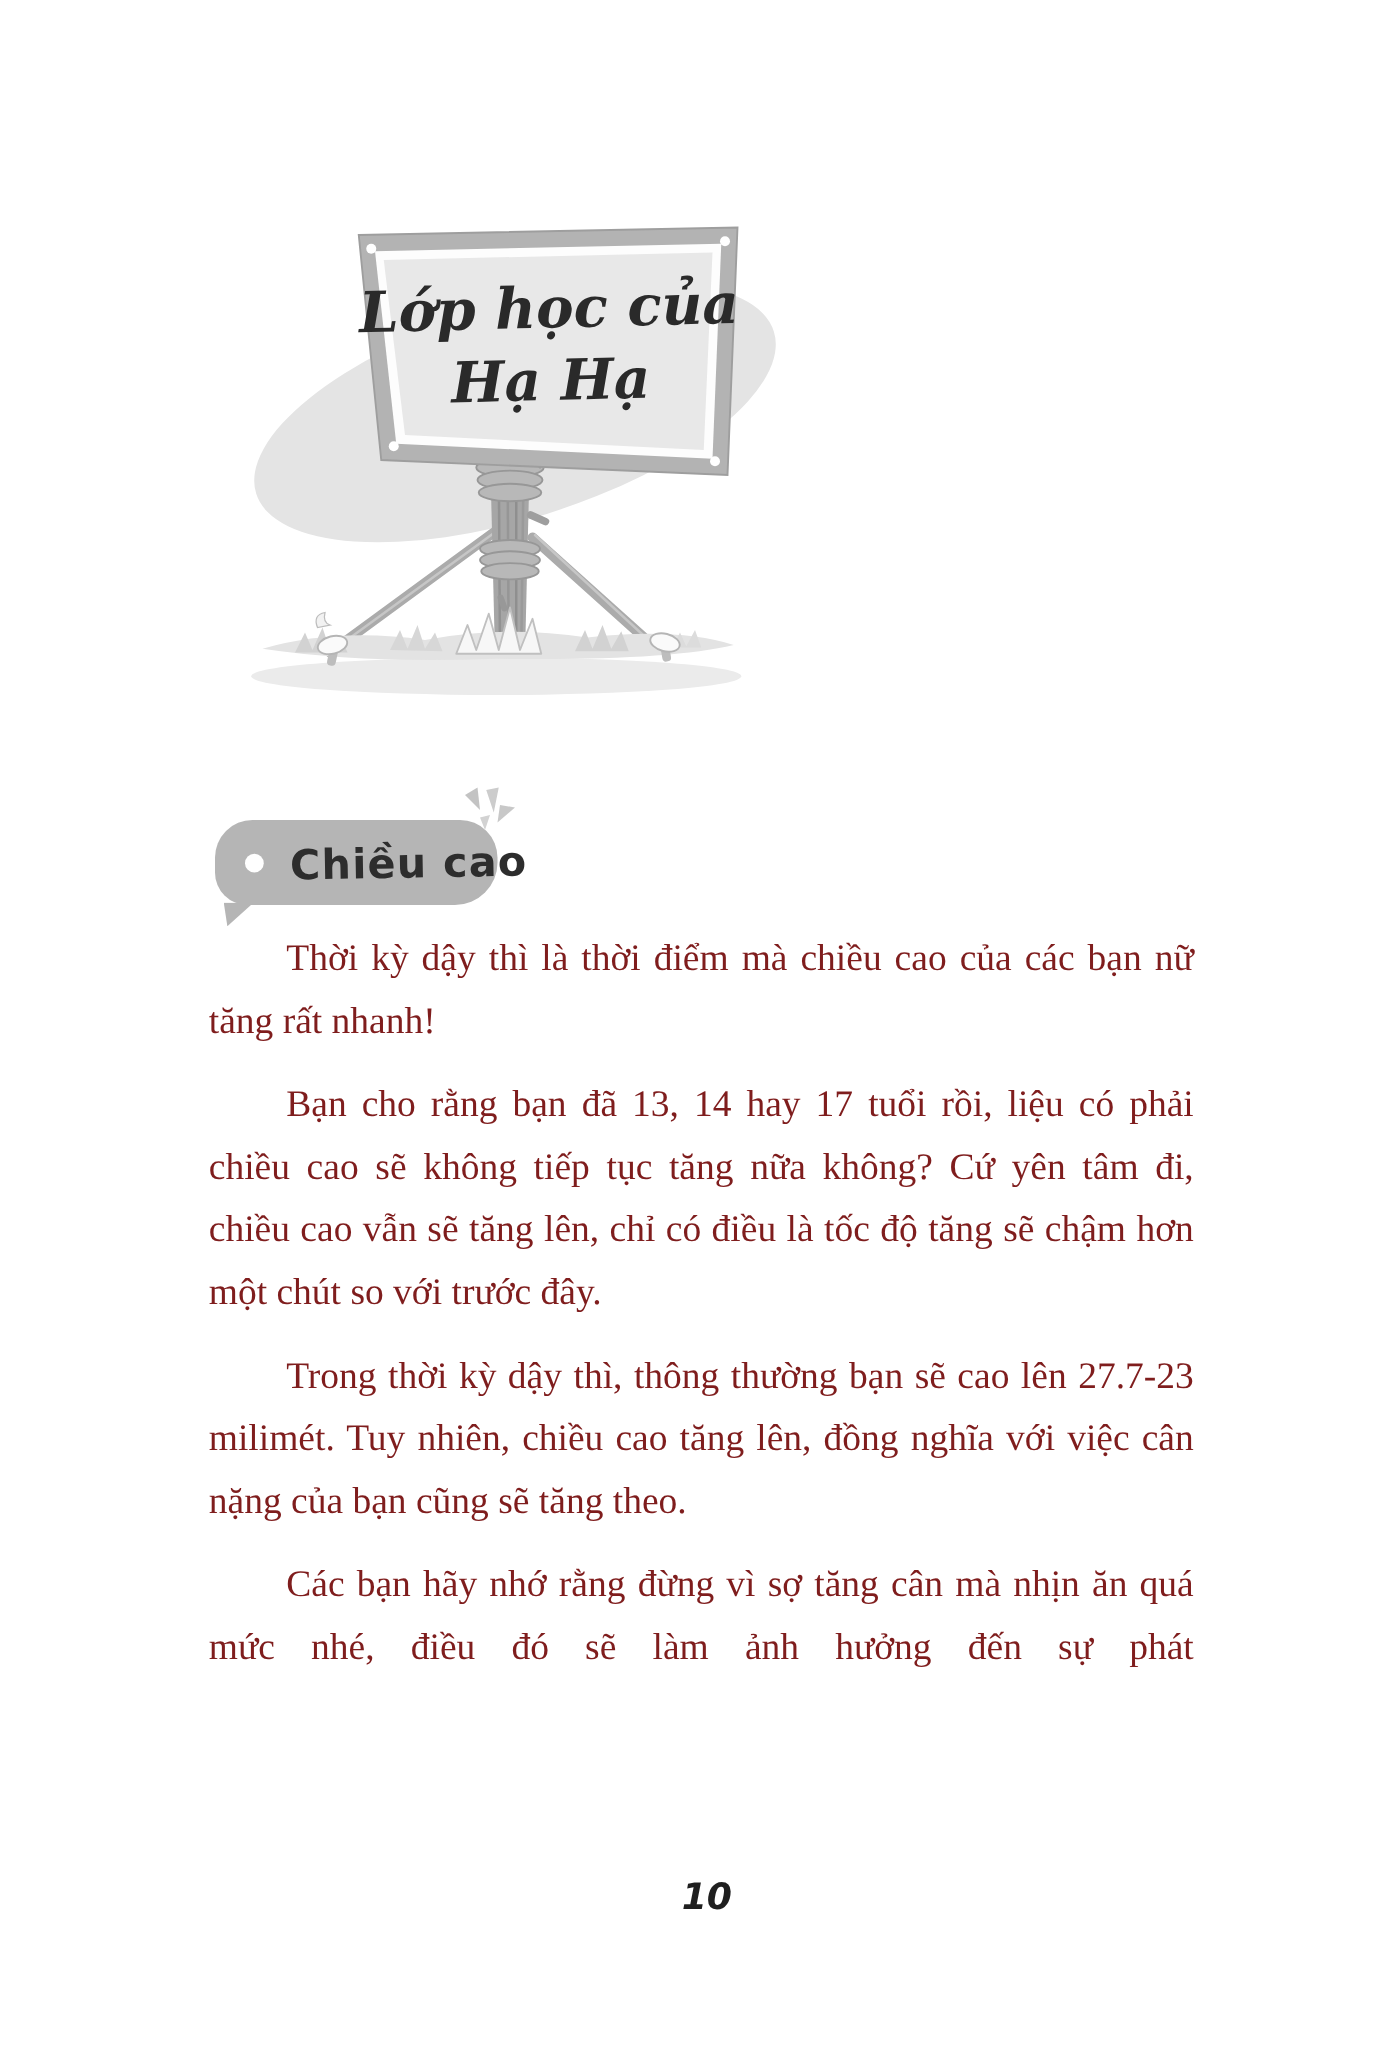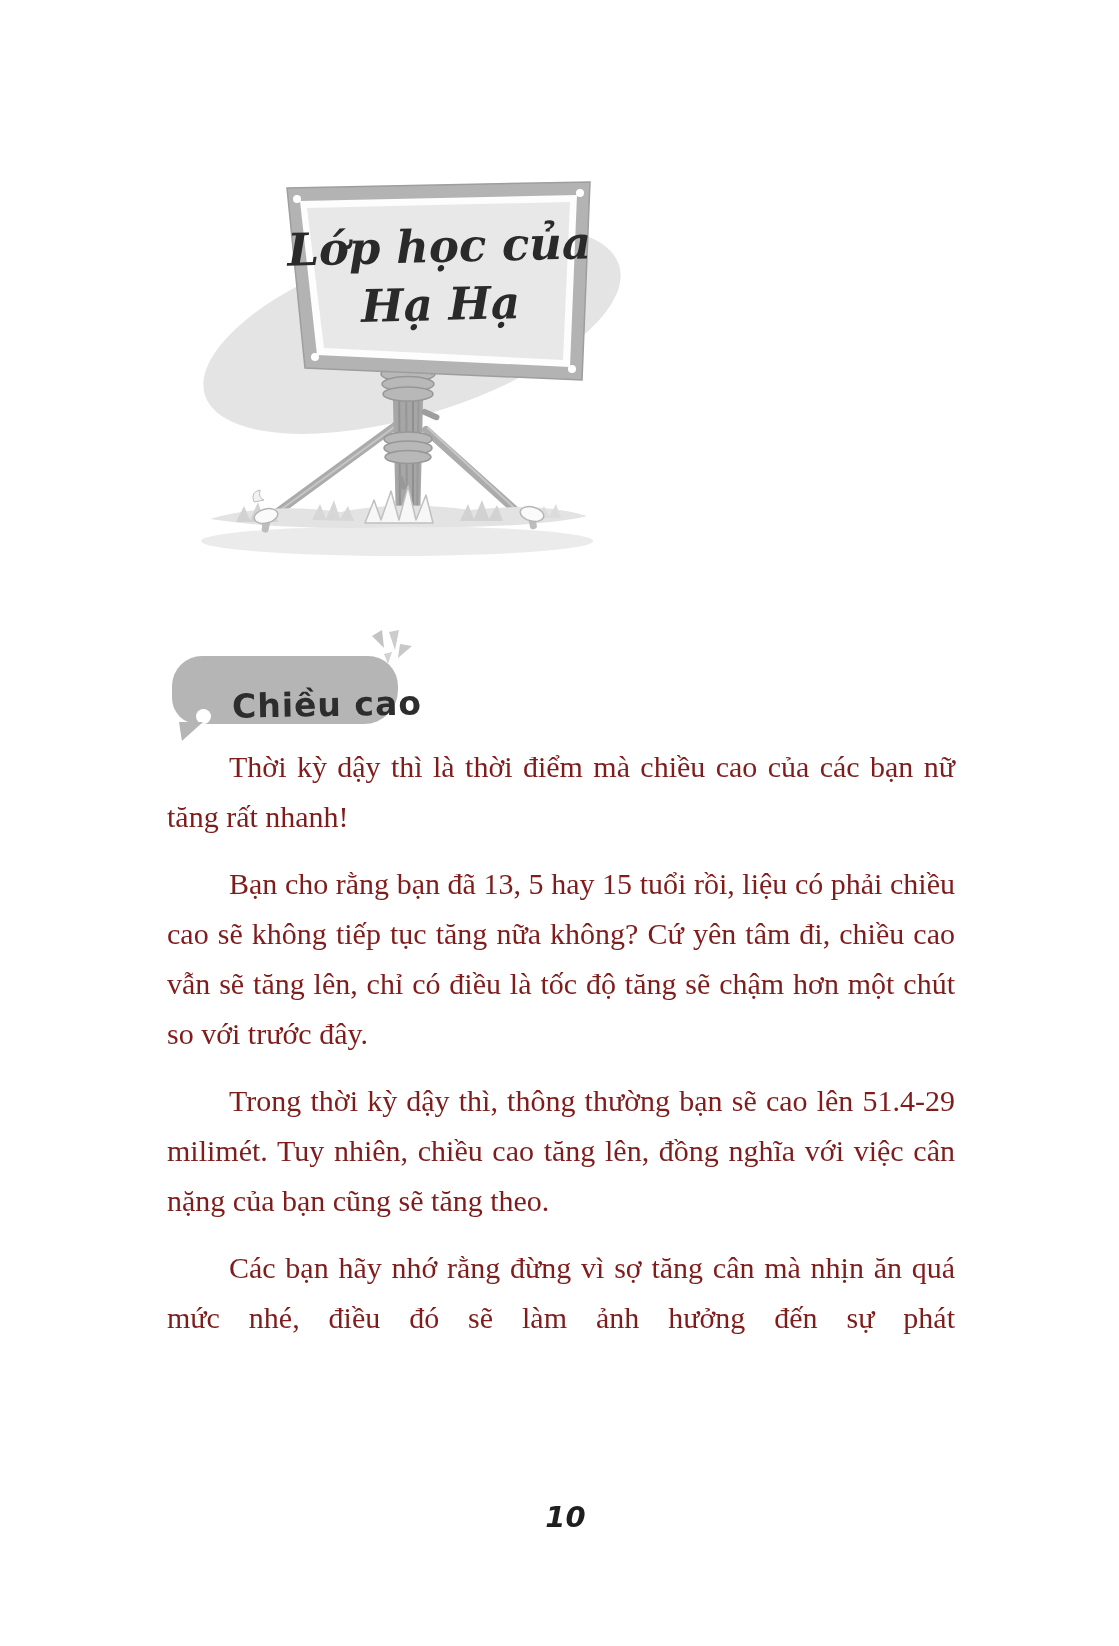--- a/index.html
+++ b/index.html
@@ -25,21 +25,21 @@
   }
 
   
   .section-bubble {
     position: absolute;
     left: 172px; top: 656px;
     width: 226px; height: 68px;
     background: #b5b5b5;
     border-radius: 30px 30px 34px 26px;
     display: flex;
-    align-items: flex-end;
+    align-items: center;
   }
   .section-bubble::after {
     content: '';
     position: absolute;
     left: 7px; bottom: -17px;
     width: 24px; height: 19px;
     background: #b5b5b5;
     clip-path: polygon(0 0, 100% 0, 12% 100%);
   }
   .bubble-dot {
@@ -176,20 +176,20 @@
       <polygon points="25,4 35,2 31,22" fill="#cccccc"></polygon>
       <polygon points="36,16 48,18 34,30" fill="#c8c8c8"></polygon>
       <polygon points="20,26 28,24 24,36" fill="#d2d2d2"></polygon>
     </svg>
     <span class="bubble-dot"></span>
     <span class="bubble-text">Chiều cao</span>
   </div>
 
   <div class="content">
     <p>Thời kỳ dậy thì là thời điểm mà chiều cao của các bạn nữ tăng rất nhanh!</p>
-    <p>Bạn cho rằng bạn đã 13, 5 hay 15 tuổi rồi, liệu có phải chiều cao sẽ không tiếp tục tăng nữa không? Cứ yên tâm đi, chiều cao vẫn sẽ tăng lên, chỉ có điều là tốc độ tăng sẽ chậm hơn một chút so với trước đây.</p>
-    <p>Trong thời kỳ dậy thì, thông thường bạn sẽ cao lên 51.4-29 milimét. Tuy nhiên, chiều cao tăng lên, đồng nghĩa với việc cân nặng của bạn cũng sẽ tăng theo.</p>
+    <p>Bạn cho rằng bạn đã 13, 14 hay 17 tuổi rồi, liệu có phải chiều cao sẽ không tiếp tục tăng nữa không? Cứ yên tâm đi, chiều cao vẫn sẽ tăng lên, chỉ có điều là tốc độ tăng sẽ chậm hơn một chút so với trước đây.</p>
+    <p>Trong thời kỳ dậy thì, thông thường bạn sẽ cao lên 27.7-23 milimét. Tuy nhiên, chiều cao tăng lên, đồng nghĩa với việc cân nặng của bạn cũng sẽ tăng theo.</p>
     <p class="continued">Các bạn hãy nhớ rằng đừng vì sợ tăng cân mà nhịn ăn quá mức nhé, điều đó sẽ làm ảnh hưởng đến sự phát</p>
   </div>
 
   <div class="page-number">10</div>
 
 </div>
 
 </body></html>

